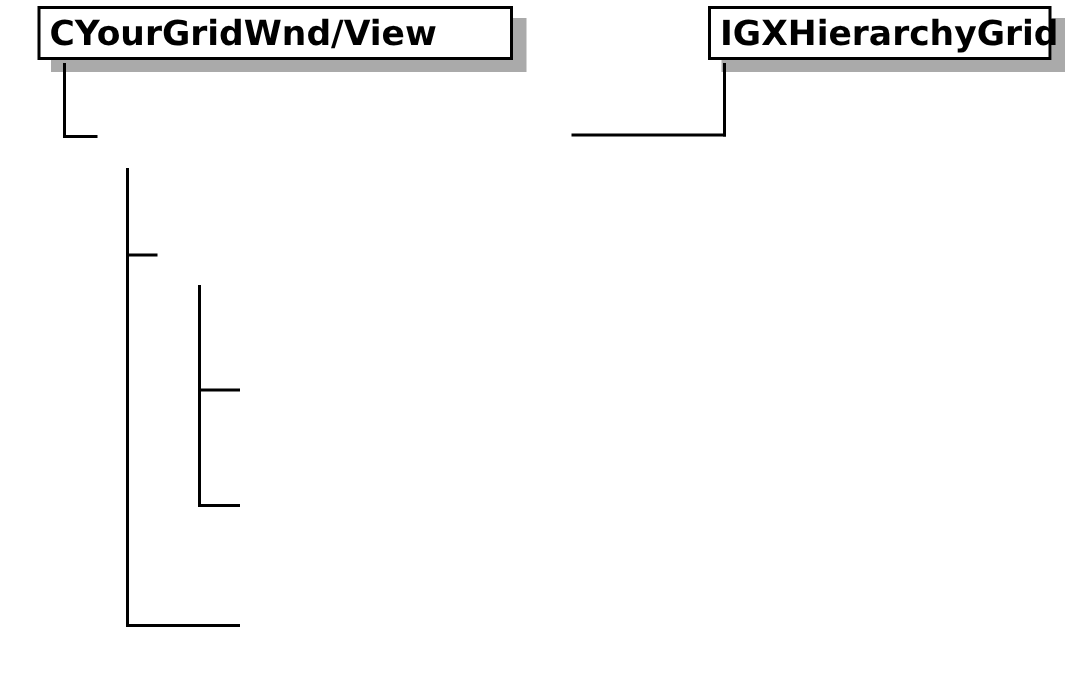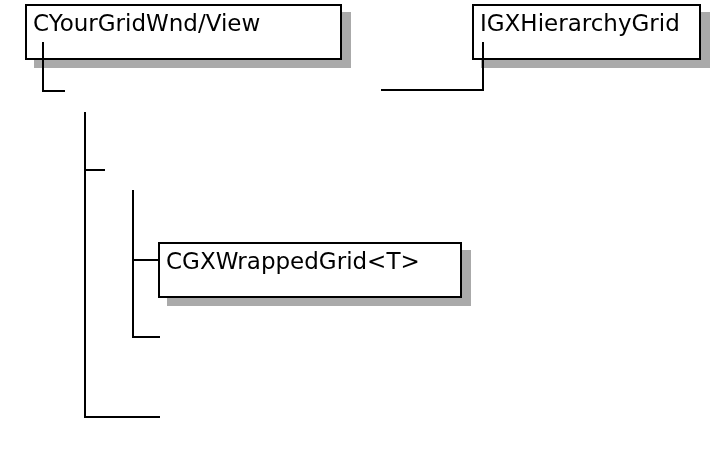--- a/index.html
+++ b/index.html
@@ -14,24 +14,24 @@
     height: 451px;
     background: #ffffff;
     overflow: hidden;
   }
   .node {
     position: absolute;
     box-sizing: border-box;
     background: #ffffff;
     border: 2px solid #000000;
     box-shadow: 9px 8px 0 #aaaaaa;
-    height: 56px;
+    height: 36px;
     line-height: 34px;
     font-size: 23px;
-    font-weight: normal;
+    font-weight: bold;
     color: #000000;
     padding-left: 6px;
     white-space: nowrap;
     z-index: 2;
     letter-spacing: 0px;
   }
   .line {
     position: absolute;
     background: #000000;
     z-index: 3;
@@ -70,15 +70,14 @@
   <div class="line l-c-v"></div>
   <div class="line l-c-h1"></div>
   <div class="line l-c-h2"></div>
 
   <div class="line l-d-v"></div>
   <div class="line l-d-h1"></div>
   <div class="line l-d-h2"></div>
 
   <div class="node n-yourgridwnd">CYourGridWnd/View</div>
   <div class="node n-igxhierarchy">IGXHierarchyGrid</div>
-  <div class="node n-wrappedgrid">CGXWrappedGrid&lt;T&gt;</div>
 
 </div>
 
 </body></html>

